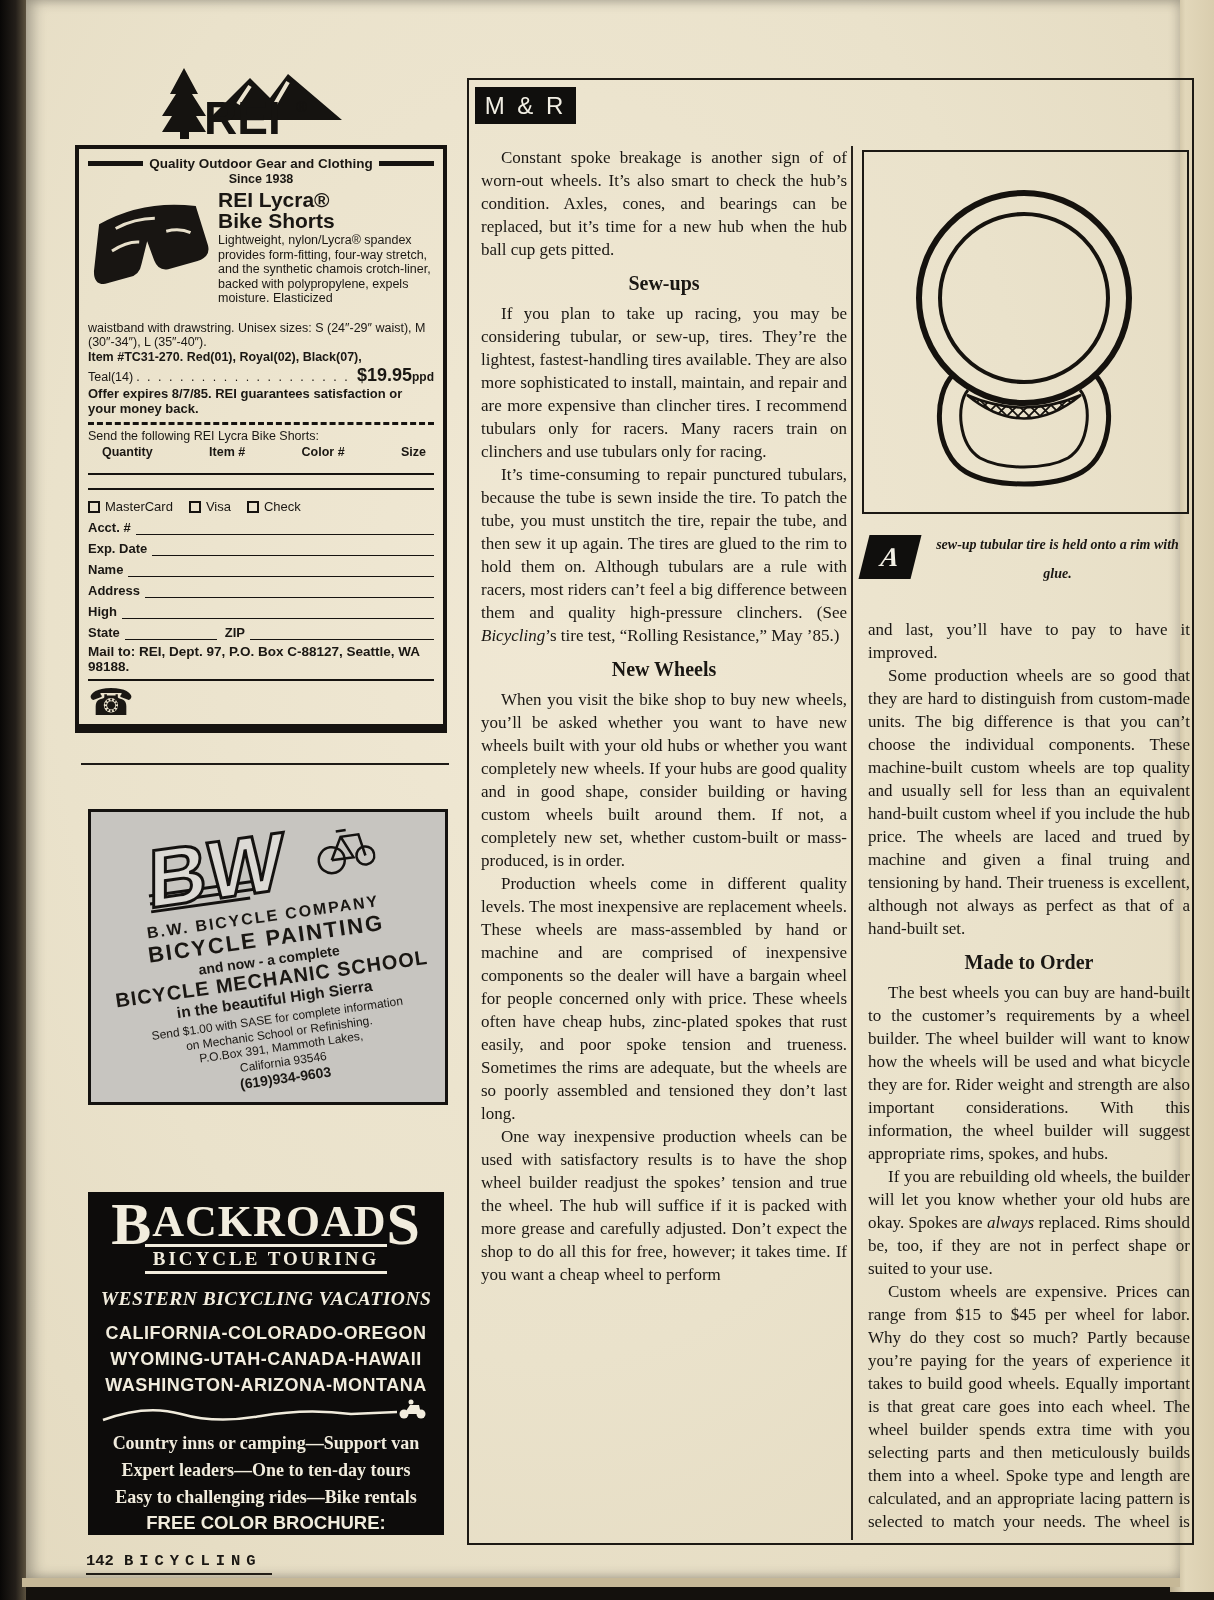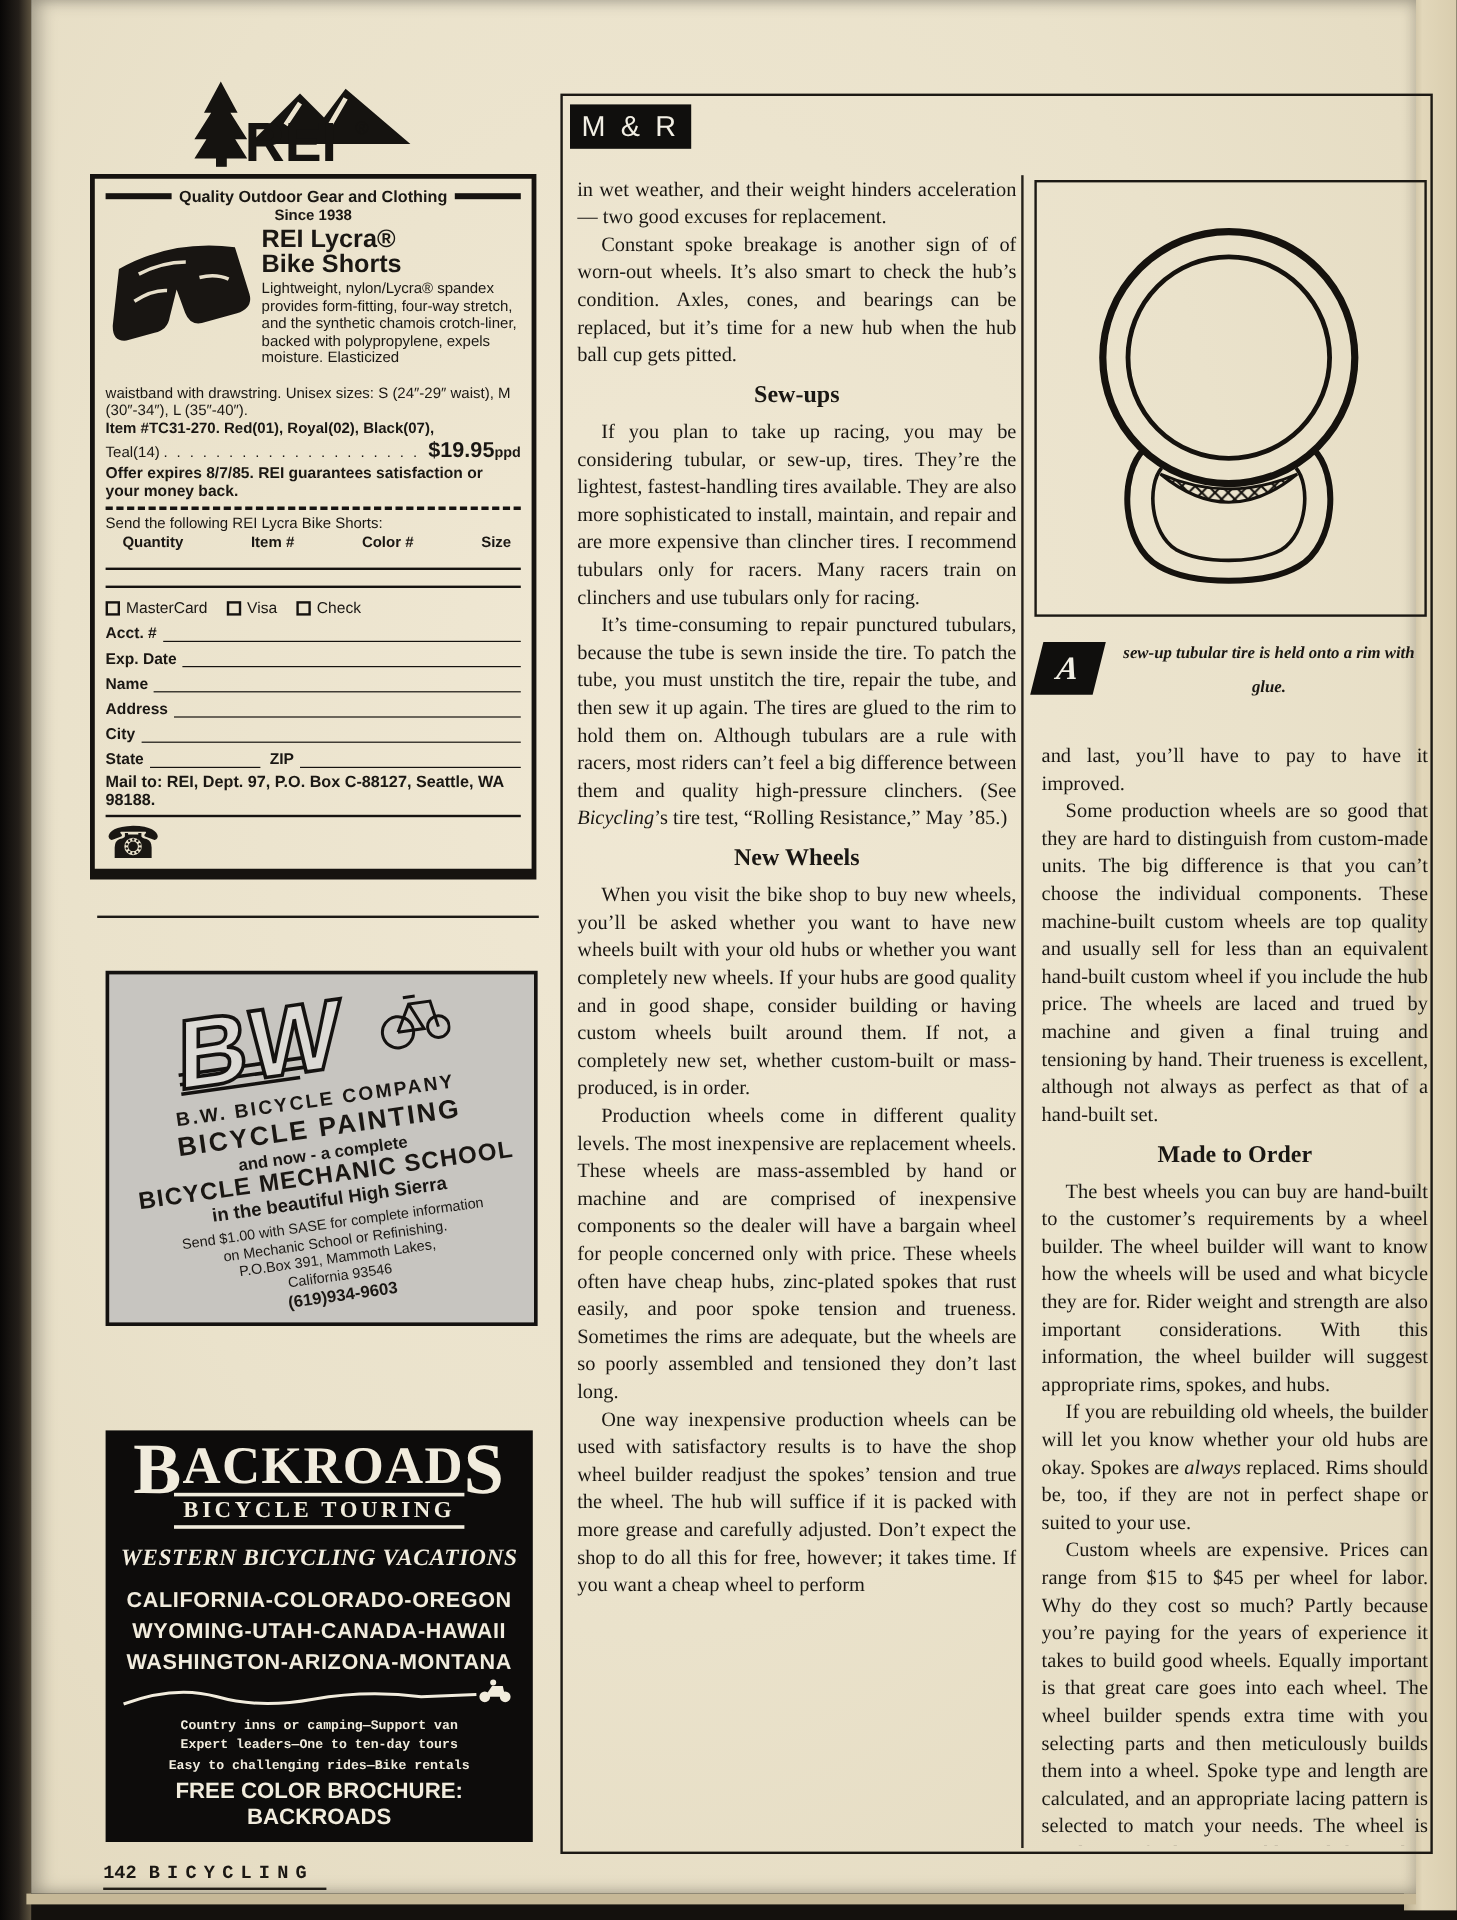--- a/index.html
+++ b/index.html
@@ -63,21 +63,21 @@
   .bw-small { font-size:12px; line-height:1.22; margin-top:3px; }
   .bw-phone { font-weight:bold; font-size:14px; }
 
   .br-box { position:absolute; left:62px; top:1192px; width:356px; height:343px;
     background:#0d0c0b; color:#f1ecdd; text-align:center; padding:10px 8px 6px; overflow:hidden; }
   .br-title { font-weight:bold; font-size:44px; line-height:.9; letter-spacing:1px; white-space:nowrap; }
   .br-cap { font-size:60px; line-height:0; vertical-align:-8px; }
   .br-sub { font-weight:bold; font-size:19px; letter-spacing:3px; border-top:3px solid #f1ecdd; border-bottom:3px solid #f1ecdd; width:fit-content; margin:2px auto 0; padding:1px 8px; }
   .br-tag { font-style:italic; font-weight:bold; font-size:19.5px; margin-top:14px; letter-spacing:.5px; }
   .br-states { font-family:"Liberation Sans", sans-serif; font-weight:bold; font-size:18px; line-height:1.45; margin-top:10px; letter-spacing:.5px; }
-  .br-feat { font-family:Liberation Mono, monospace; font-weight:bold; font-size:11px; line-height:1.5; }
+  .br-feat { font-family:Liberation Serif, serif; font-weight:bold; font-size:18px; line-height:1.5; }
   .br-broch { font-family:"Liberation Sans", sans-serif; font-weight:bold; font-size:18.5px; margin-top:1px; }
 
   .footer { position:absolute; left:60px; top:1552px; font-weight:bold; font-size:15.5px;
     border-bottom:2px solid #221e18; padding:0 10px 3px 0;font-family:Liberation Mono, monospace; }
   .footer .mag { letter-spacing:6px; margin-left:10px; }
 
   
   .frame { position:absolute; left:441px; top:78px; width:727px; height:1467px; border:2px solid #1c1914; }
   .mr-badge { position:absolute; left:6px; top:7px; width:101px; height:37px; background:#100f0d;
     color:#f2efe4; font-family:"Liberation Sans", sans-serif; font-size:24px; letter-spacing:3px;
@@ -169,21 +169,21 @@
       </div>
     <div class="f-row">
         <span>Name</span>
         <span class="f-line"></span>
       </div>
     <div class="f-row">
         <span>Address</span>
         <span class="f-line"></span>
       </div>
     <div class="f-row">
-        <span>City</span>
+        <span>High</span>
         <span class="f-line"></span>
       </div>
     <div class="f-row">
       <span>State</span>
         <span class="f-line short"></span>
       <span style="margin-left:8px">ZIP</span>
         <span class="f-line"></span>
     </div>
     <div class="rei-mail">Mail to: REI, Dept. 97, P.O. Box C-88127, Seattle, WA 98188.</div>
     <div class="rei-wrule"></div>
@@ -250,21 +250,20 @@
   </div>
 
   <div class="footer">
     <span>142</span><span class="mag">BICYCLING</span>
   </div>
 
   <div class="frame">
     <div class="mr-badge">M &amp; R</div>
 
     <div class="col col1">
-      <p>in wet weather, and their weight hinders acceleration — two good excuses for replacement.</p>
       <p class="ind">Constant spoke breakage is another sign of of worn-out wheels. It’s also smart to check the hub’s condition. Axles, cones, and bearings can be replaced, but it’s time for a new hub when the hub ball cup gets pitted.</p>
       <div class="subhead">Sew-ups</div>
       <p class="ind">If you plan to take up racing, you may be considering tubular, or sew-up, tires. They’re the lightest, fastest-handling tires available. They are also more sophisticated to install, maintain, and repair and are more expensive than clincher tires. I recommend tubulars only for racers. Many racers train on clinchers and use tubulars only for racing.</p>
       <p class="ind"><span>It’s time-consuming to repair punctured tubulars, because the tube is sewn inside the tire. To patch the tube, you must unstitch the tire, repair the tube, and then sew it up again. The tires are glued to the rim to hold them on. Although tubulars are a rule with racers, most riders can’t feel a big difference between them and quality high-pressure clinchers. (See </span><i>Bicycling</i><span>’s tire test, “Rolling Resistance,” May ’85.)</span></p>
       <div class="subhead">New Wheels</div>
       <p class="ind">When you visit the bike shop to buy new wheels, you’ll be asked whether you want to have new wheels built with your old hubs or whether you want completely new wheels. If your hubs are good quality and in good shape, consider building or having custom wheels built around them. If not, a completely new set, whether custom-built or mass-produced, is in order.</p>
       <p class="ind">Production wheels come in different quality levels. The most inexpensive are replacement wheels. These wheels are mass-assembled by hand or machine and are comprised of inexpensive components so the dealer will have a bargain wheel for people concerned only with price. These wheels often have cheap hubs, zinc-plated spokes that rust easily, and poor spoke tension and trueness. Sometimes the rims are adequate, but the wheels are so poorly assembled and tensioned they don’t last long.</p>
       <p class="ind">One way inexpensive production wheels can be used with satisfactory results is to have the shop wheel builder readjust the spokes’ tension and true the wheel. The hub will suffice if it is packed with more grease and carefully adjusted. Don’t expect the shop to do all this for free, however; it takes time. If you want a cheap wheel to perform</p>
     </div>
 

